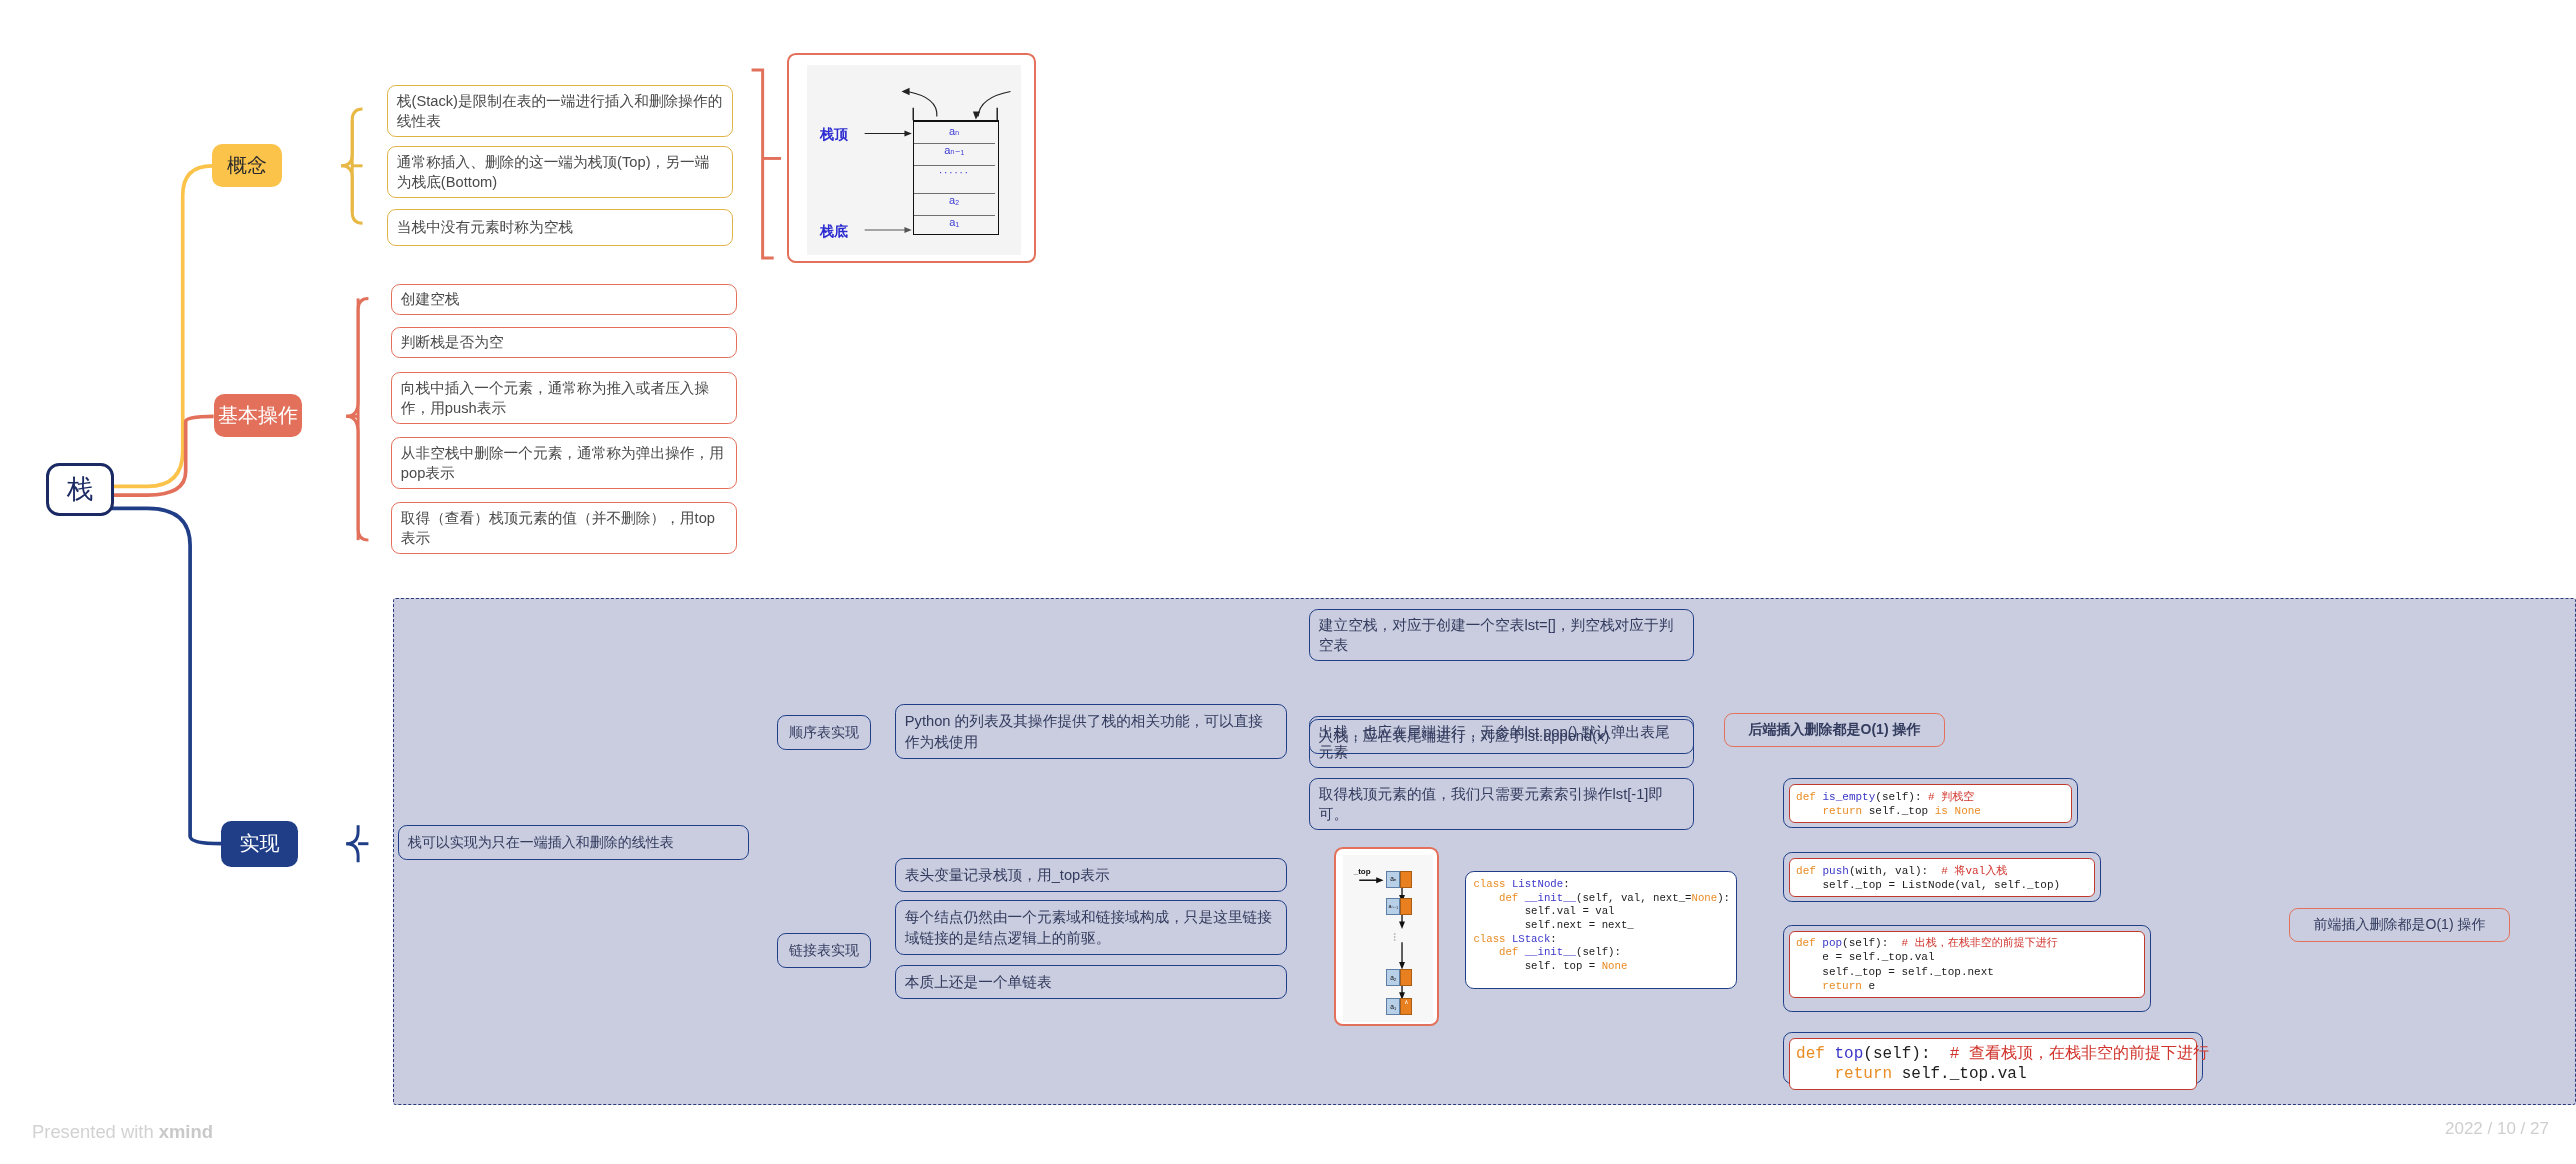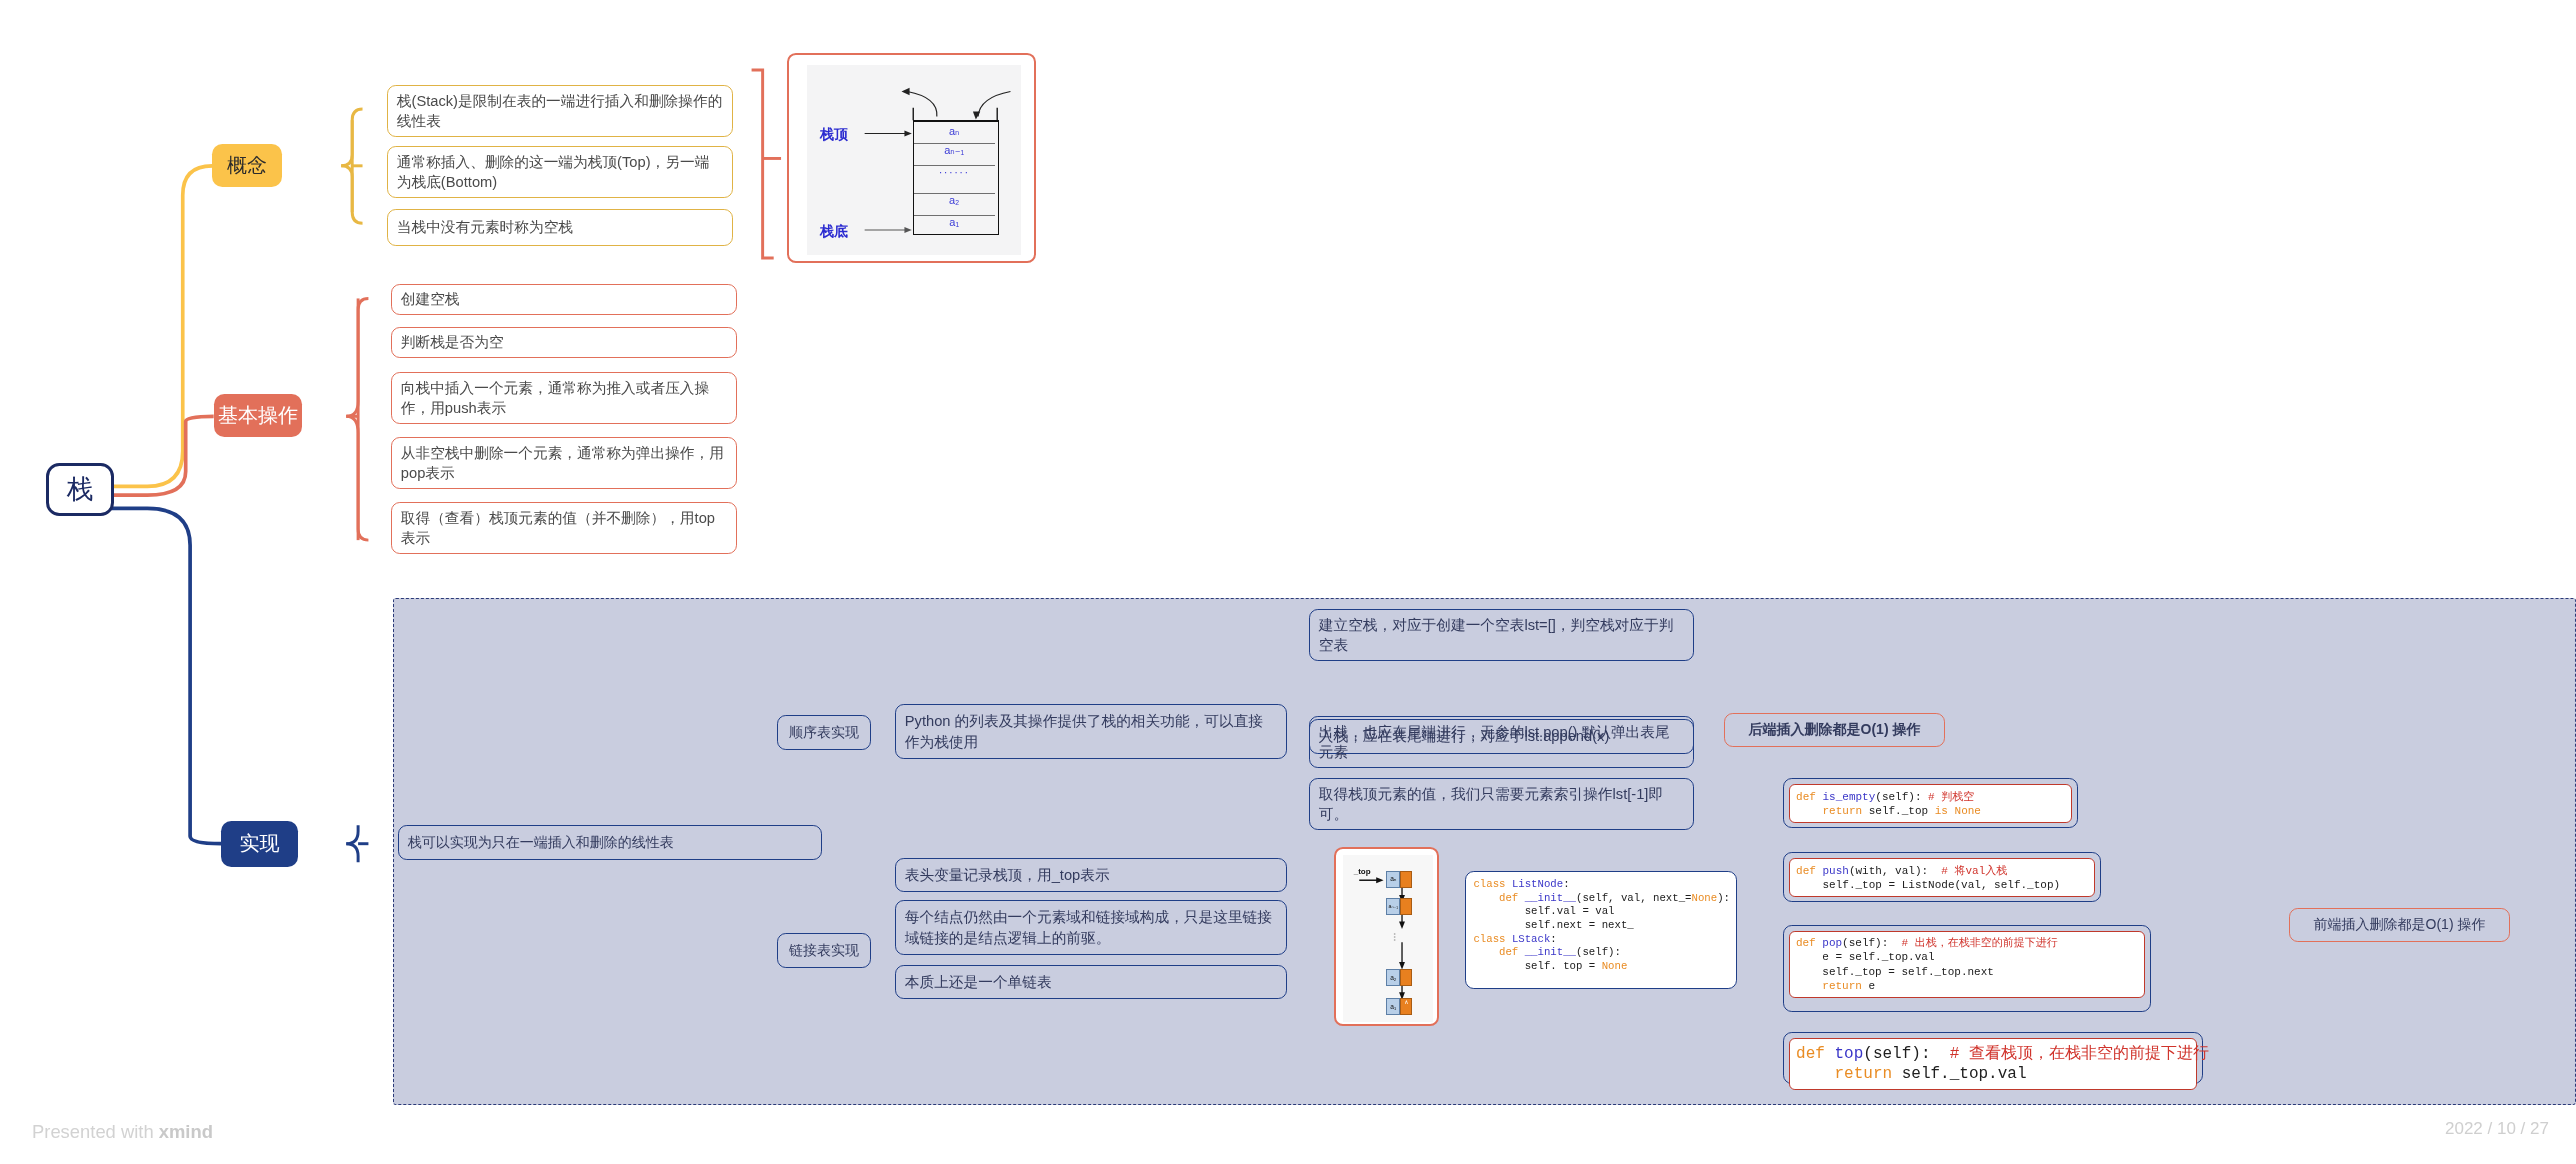--- a/index.html
+++ b/index.html
@@ -209,21 +209,21 @@
 <div class="node box box-red" style="left:391px;top:502px;width:346px;height:52px;">
   <span class="txt">取得（查看）栈顶元素的值（并不删除），用top表示</span>
 </div>
 
 <div class="impl-region abs" style="left:393px;top:598px;width:2183px;height:507px;"></div>
 
 <div class="node chip chip-blue" style="left:221px;top:821px;width:77px;height:46px;">
   <span class="txt" style="text-align:center;">实现</span>
 </div>
 
-<div class="node box box-blue-thin" style="left:398px;top:825px;width:424px;height:35px;background:transparent;">
+<div class="node box box-blue-thin" style="left:398px;top:825px;width:351px;height:35px;background:transparent;">
   <span class="txt small">栈可以实现为只在一端插入和删除的线性表</span>
 </div>
 
 <div class="node box box-blue-thin" style="left:777px;top:715px;width:94px;height:35px;">
   <span class="txt small" style="text-align:center;">顺序表实现</span>
 </div>
 
 <div class="node box box-blue" style="left:895px;top:704px;width:392px;height:55px;">
   <span class="txt">Python 的列表及其操作提供了栈的相关功能，可以直接作为栈使用</span>
 </div>

